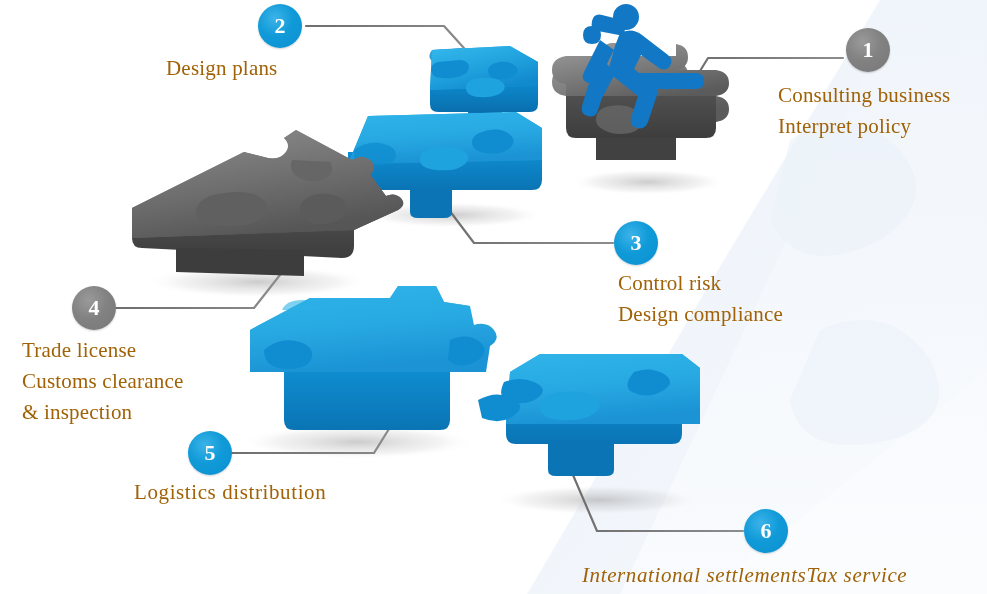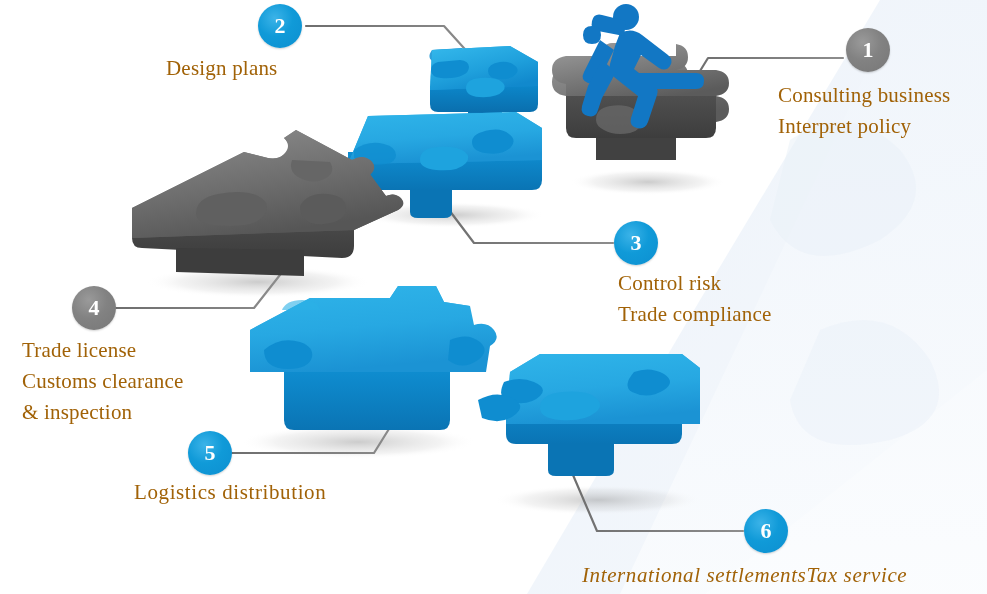--- a/index.html
+++ b/index.html
@@ -212,21 +212,21 @@
     <span class="ln">Consulting business</span>
     <span class="ln">Interpret policy</span>
   </div>
 
   <div class="label" style="left:166px;top:53px;">
     <span class="ln">Design plans</span>
   </div>
 
   <div class="label" style="left:578px;top:268px;margin-left:40px;">
     <span class="ln">Control risk</span>
-    <span class="ln">Trade compliance</span>
+    <span class="ln">Design compliance</span>
   </div>
 
   <div class="label" style="left:22px;top:335px;">
     <span class="ln">Trade license</span>
     <span class="ln">Customs clearance</span>
     <span class="ln">&amp; inspection</span>
   </div>
 
   <div class="label wide" style="left:134px;top:477px;">
     <span class="ln">Logistics distribution</span>

